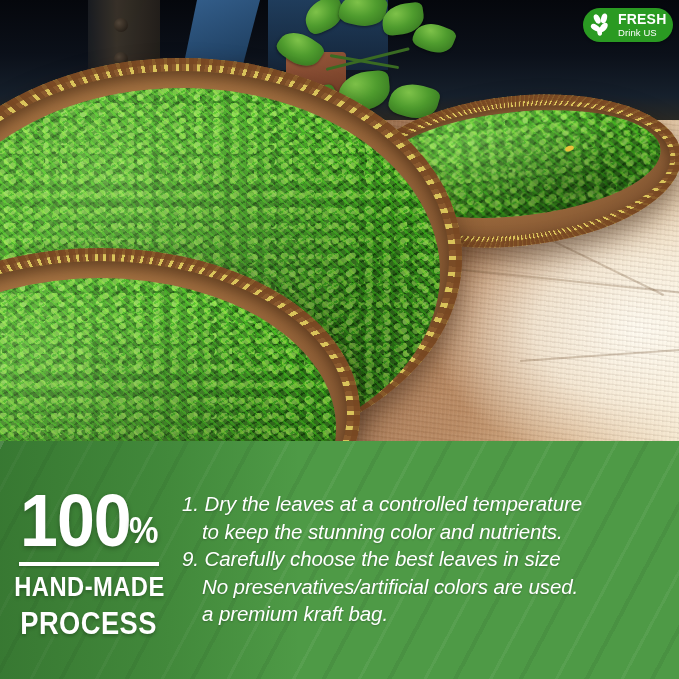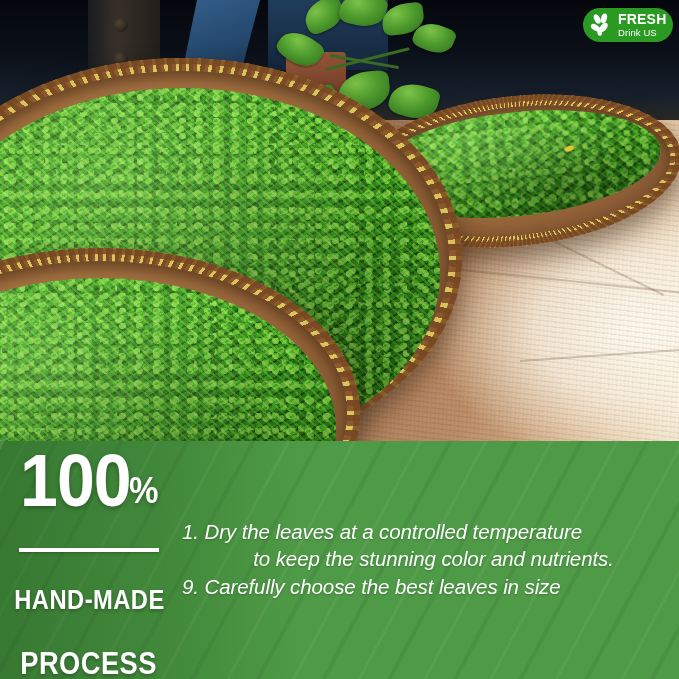--- a/index.html
+++ b/index.html
@@ -295,21 +295,21 @@
     display: flex;
     align-items: stretch;
   }
 
   
   .stamp {
     flex: 0 0 178px;
     display: flex;
     flex-direction: column;
     align-items: center;
-    justify-content: space-between;
+    justify-content: center;
     padding-top: 6px;
     box-sizing: border-box;
   }
   .stamp-pct {
     color: #ffffff;
     font-family: "Liberation Sans Narrow", "Liberation Sans", sans-serif;
     font-weight: bold;
     font-size: 74px;
     line-height: .92;
     letter-spacing: -1px;
@@ -355,21 +355,20 @@
   .step-line {
     color: #ffffff;
     font-size: 20.5px;
     line-height: 1.34;
     letter-spacing: -0.1px;
     white-space: nowrap;
     text-shadow: 0 1px 2px rgba(0,0,0,.22);
   }
   .step-line.cont {
     padding-left: 20px;
-    text-align: center;
   }
 </style>
 </head>
 <body>
 
 <div class="infographic">
 
   <div class="photo">
 
     <div class="floor">
@@ -447,18 +446,20 @@
         </div>
         <div class="stamp-rule"></div>
         <div class="stamp-l1">HAND-MADE</div>
         <div class="stamp-l2">PROCESS</div>
       </div>
 
       <div class="steps">
         <div class="step-line">1. Dry the leaves at a controlled temperature</div>
         <div class="step-line cont">to keep the stunning color and nutrients.</div>
         <div class="step-line">9. Carefully choose the best leaves in size</div>
+        <div class="step-line cont">No preservatives/artificial colors are used.</div>
+        <div class="step-line cont">a premium kraft bag.</div>
       </div>
 
     </div>
   </div>
 
 </div>
 
 </body></html>

